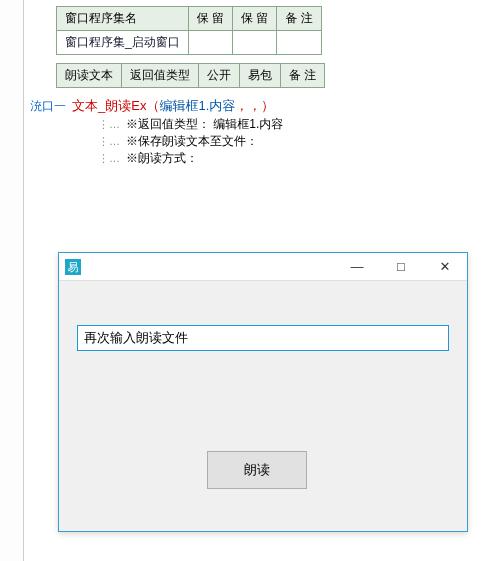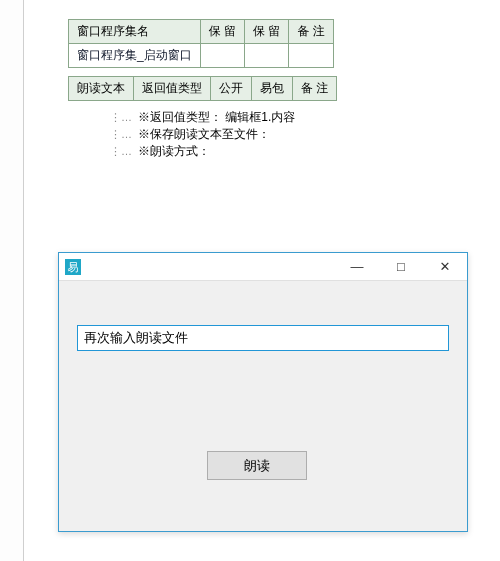--- a/index.html
+++ b/index.html
@@ -10,22 +10,22 @@
     background: #fff;
     position: relative;
     overflow: hidden;
   }
   .gutter {
     position: absolute; left: 0; top: 0; width: 24px; height: 100%;
     border-right: 1px solid #cfcfcf;
     background: #fdfdfd;
   }
   .content {
-    margin-left: 40px;
-    padding-top: 19px;
+    margin-left: 28px;
+    padding-top: 6px;
   }
   table.ide {
     border-collapse: collapse;
     margin-left: 28px;
     margin-bottom: 8px;
   }
   table.ide th, table.ide td {
     border: 1px solid #8aa78a;
     padding: 3px 8px;
     font-size: 12px;
@@ -97,21 +97,21 @@
     border: 1px solid #2196d6;
     background: #fff;
     padding: 10px 6px;
     font-size: 13px;
     color: #000;
     outline: none;
   }
   .read-btn {
     position: absolute;
     left: 148px; top: 170px;
-    width: 100px; height: 29px;
+    width: 100px; height: 38px;
     background: #e1e1e1;
     border: 1px solid #adadad;
     font-size: 13px;
     cursor: default;
   }
 </style>
 </head>
 <body>
 
 <div class="gutter"></div>
@@ -141,20 +141,28 @@
       <th>朗读文本</th>
       <th>返回值类型</th>
       <th>公开</th>
       <th>易包</th>
       <th>备 注</th>
     </tr>
   </tbody>
     </table>
 
   <div class="tree-area">
+    <div class="tree-row">
+      <span class="marker">㳘口一</span>
+      <span class="indent"></span>
+      <span class="func">文本_朗读Ex</span>
+      <span class="paren">（</span>
+        <span class="arg">编辑框1.内容</span>
+        <span class="paren">，，）</span>
+    </div>
     <div class="param-line">
       <span class="param-marker">⋮…</span>
       <span class="comment">※返回值类型：  编辑框1.内容</span>
     </div>
     <div class="param-line">
       <span class="param-marker">⋮…</span>
       <span class="comment">※保存朗读文本至文件：</span>
     </div>
     <div class="param-line">
       <span class="param-marker">⋮…</span>

